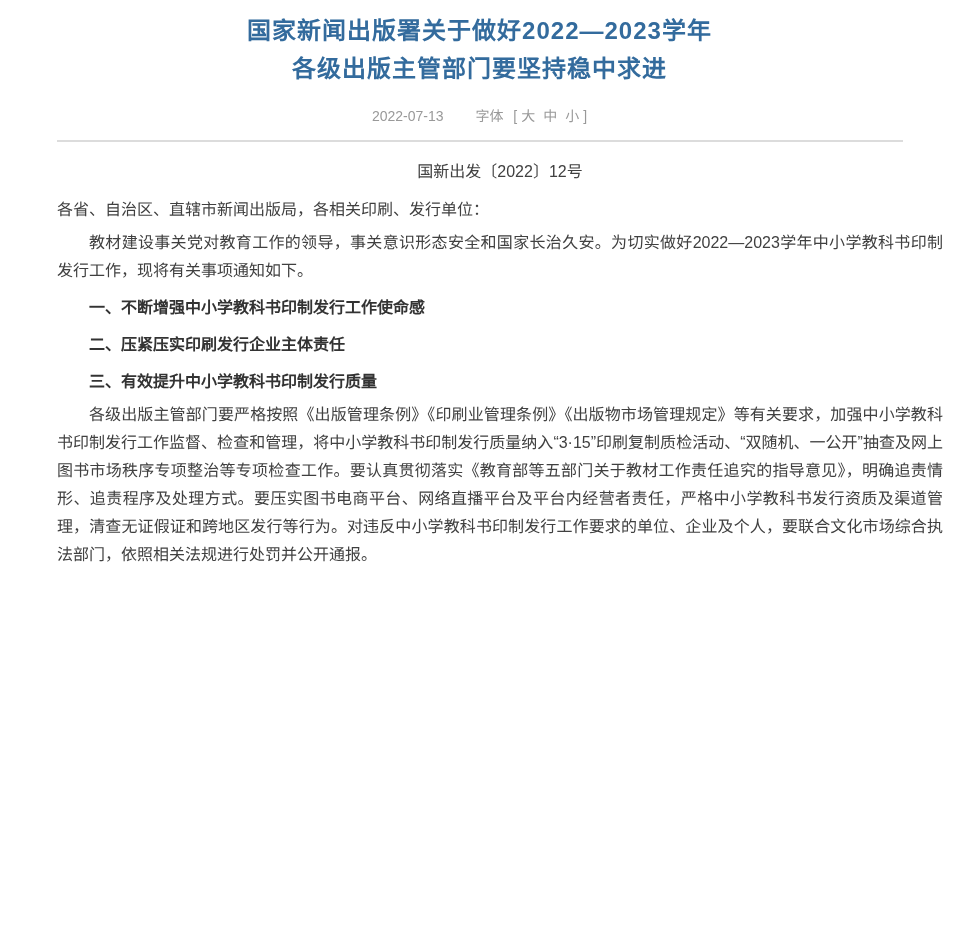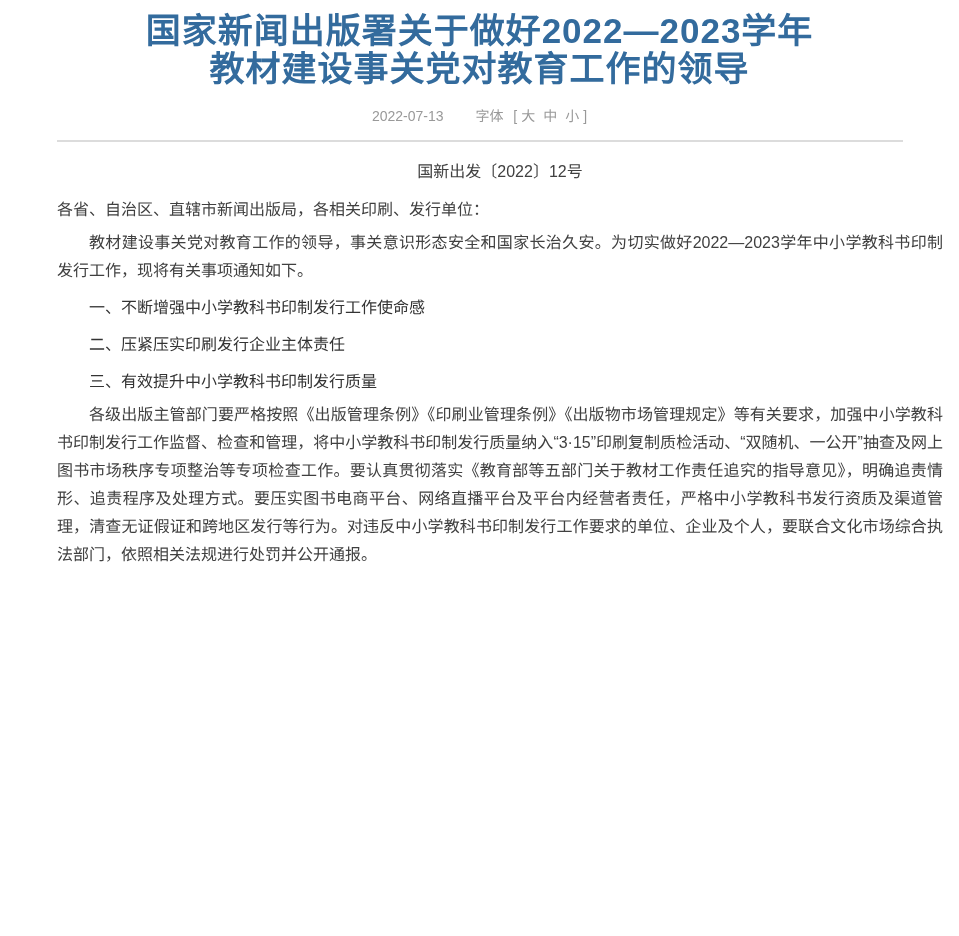--- a/index.html
+++ b/index.html
@@ -9,21 +9,21 @@
     min-height: 936px;
     font-family: "Liberation Sans", "DejaVu Sans", sans-serif;
     color: #404040;
   }
   .page { width: 959px; min-height: 936px; background: #fff; }
 
   
   .header { text-align: center; padding-top: 12px; }
   .title {
     color: #336b9d;
-    font-size: 35px;
+    font-size: 24px;
     font-weight: bold;
     line-height: 38px;
     letter-spacing: 1px;
   }
   .meta {
     margin-top: 18px;
     font-size: 14px;
     color: #999999;
     line-height: 20px;
   }
@@ -58,36 +58,36 @@
     text-indent: 2em;
     color: #404040;
   }
   .salutation {
     text-indent: 0;
     margin: 8px 0 5px 0;
     font-family: Liberation Serif, serif;
   }
   .section-heading {
     font-size: 16px;
-    font-weight: normal;
+    font-weight: bold;
     color: #333333;
     line-height: 28px;
     text-indent: 2em;
     margin: 9px 0 4px 0;
   }
 </style>
 </head>
 <body>
 
 <div class="page">
 
   <div class="header">
     <div class="title">
       <div>国家新闻出版署关于做好2022—2023学年</div>
-      <div>教材建设事关党对教育工作的领导</div>
+      <div>各级出版主管部门要坚持稳中求进</div>
     </div>
 
     <div class="meta">
       <span class="date">2022-07-13</span>
       <span class="font-label">字体</span>
       <span>[</span><a class="font-opt">大</a><a class="font-opt">中</a><a class="font-opt">小</a><span>]</span>
     </div>
 
     <div class="divider"></div>
   </div>

